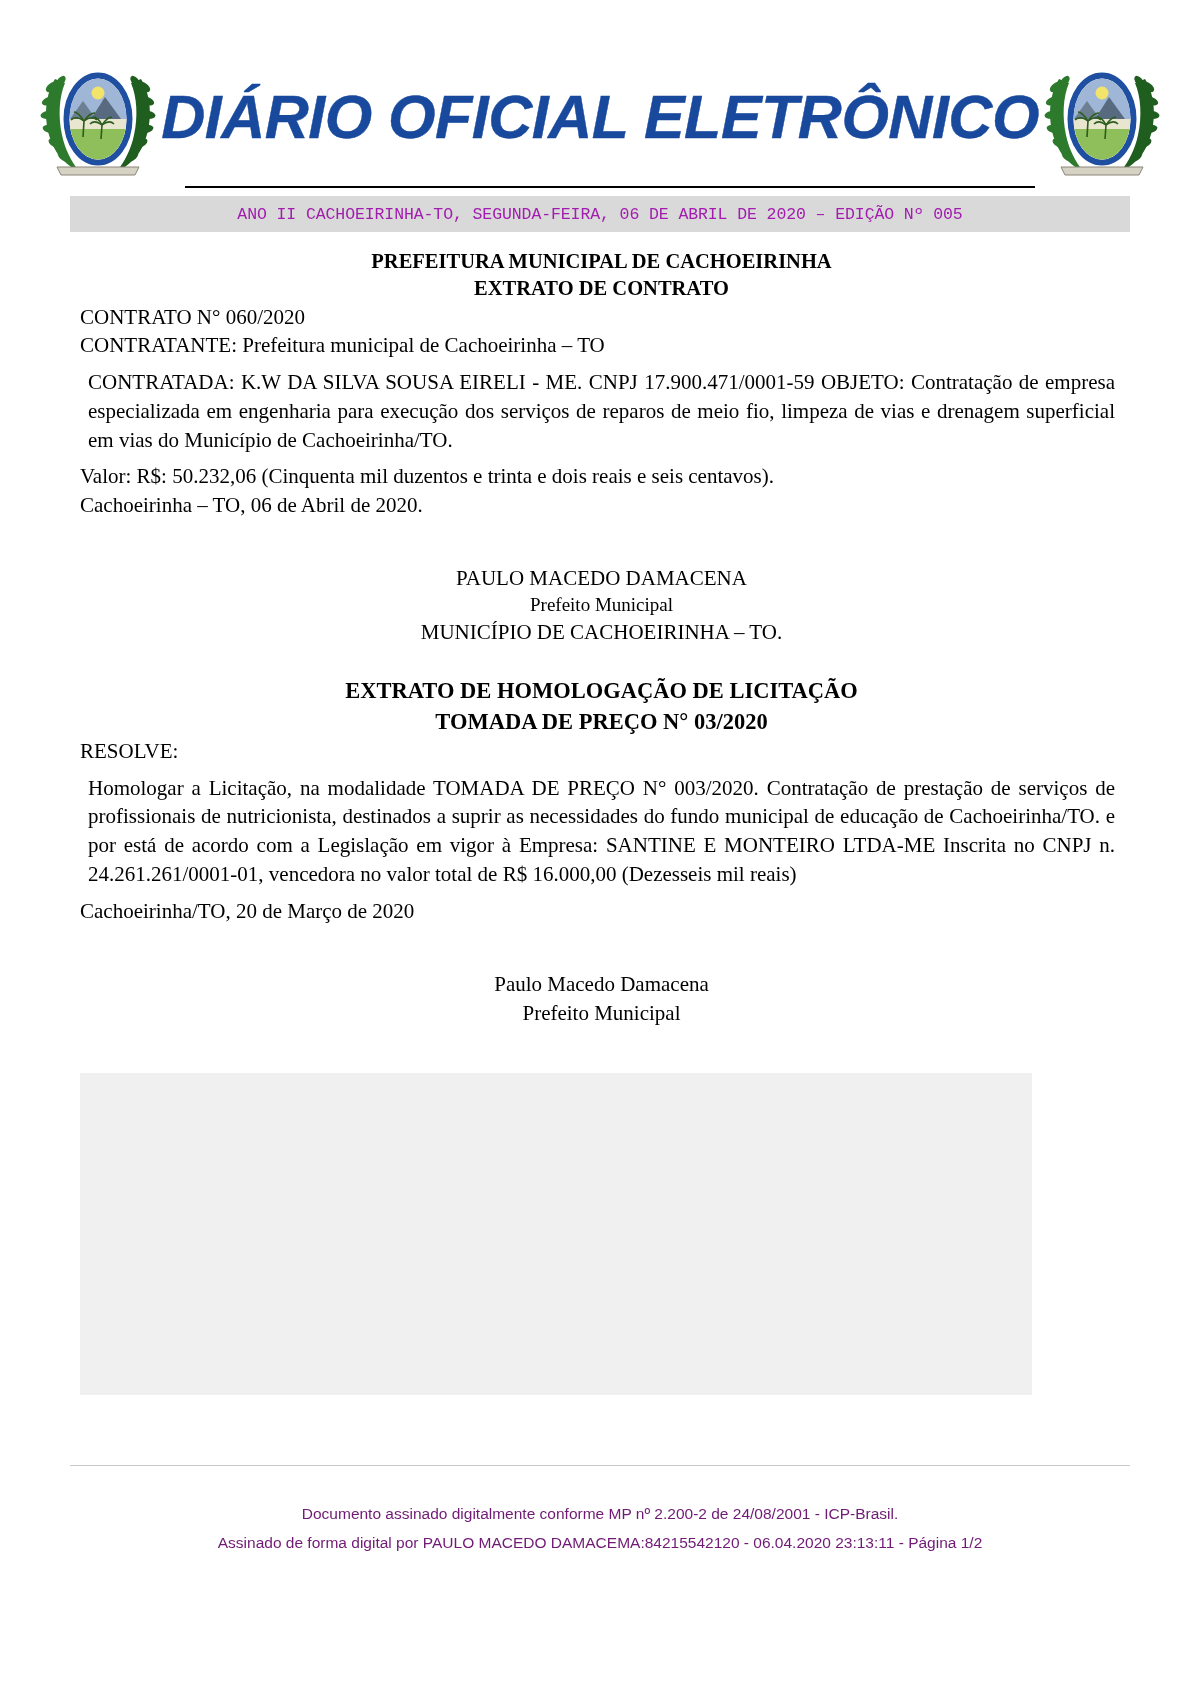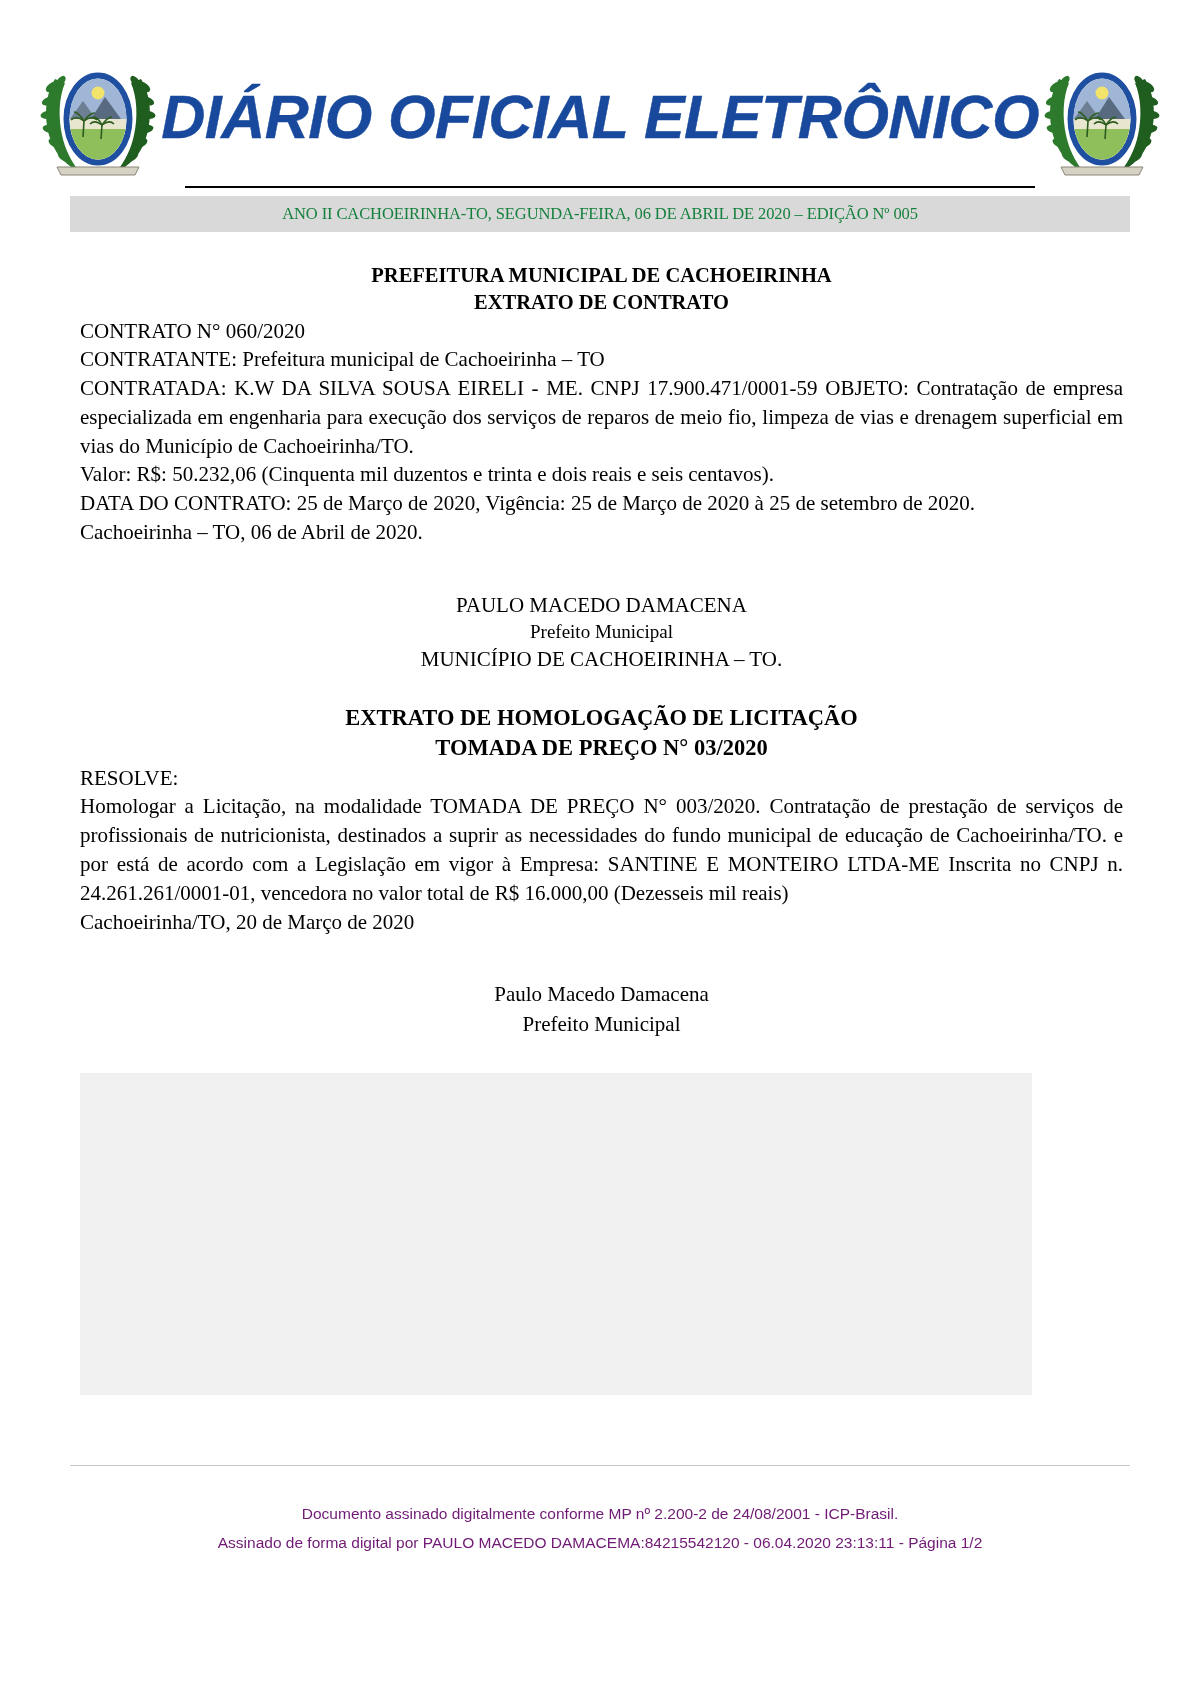--- a/index.html
+++ b/index.html
@@ -85,50 +85,50 @@
     left: 70px;
     top: 196px;
     width: 1060px;
     height: 36px;
     background: #d9d9d9;
     display: flex;
     align-items: center;
     justify-content: center;
   }
   .edition-text {
-    font-family: Liberation Serif, serif;
+    font-family: Liberation Mono, monospace;
     font-size: 16.5px;
     letter-spacing: -0.1px;
-    color: #15803d;
+    color: #a21caf;
     white-space: nowrap;
   }
 
   
   .content {
     position: absolute;
     left: 80px;
-    top: 262px;
+    top: 248px;
     width: 1043px;
   }
 
   .h-center-bold {
     text-align: center;
     font-weight: bold;
     font-size: 20.5px;
     line-height: 1.33;
   }
   .para {
     font-size: 21px;
     line-height: 1.37;
     margin: 0;
   }
   .para-just {
     font-size: 21px;
     line-height: 1.37;
-    margin: 0;
+    margin: 8px;
     text-align: justify;
     text-align-last: left;
   }
   .gap-md { height: 30px; }
   .gap-lg { height: 44px; }
 
   .sig-block {
     text-align: center;
     font-size: 21px;
     line-height: 1.35;
@@ -305,21 +305,20 @@
   <div class="content">
 
     <section>
       <div class="h-center-bold">PREFEITURA MUNICIPAL DE CACHOEIRINHA</div>
       <div class="h-center-bold">EXTRATO DE CONTRATO</div>
 
       <p class="para">CONTRATO N° 060/2020</p>
       <p class="para">CONTRATANTE: Prefeitura municipal  de Cachoeirinha – TO</p>
       <p class="para-just">CONTRATADA: K.W DA SILVA SOUSA EIRELI - ME. CNPJ 17.900.471/0001-59  OBJETO: Contratação de empresa especializada em engenharia para execução dos serviços de reparos de meio fio, limpeza de vias e drenagem superficial em vias do Município de Cachoeirinha/TO.</p>
       <p class="para">Valor: R$: 50.232,06 (Cinquenta mil duzentos e trinta e dois reais e seis centavos).</p>
-      <p class="para">DATA DO CONTRATO: 25 de Março de 2020, Vigência: 25 de Março de 2020 à 25 de setembro de 2020.</p>
       <p class="para">Cachoeirinha – TO, 06 de Abril  de 2020.</p>
 
       <div class="gap-lg"></div>
 
       <div class="sig-block">
         <div class="sig-name">PAULO MACEDO DAMACENA</div>
         <div class="sig-role">Prefeito Municipal</div>
         <div class="sig-muni">MUNICÍPIO DE CACHOEIRINHA – TO.</div>
       </div>
     </section>

